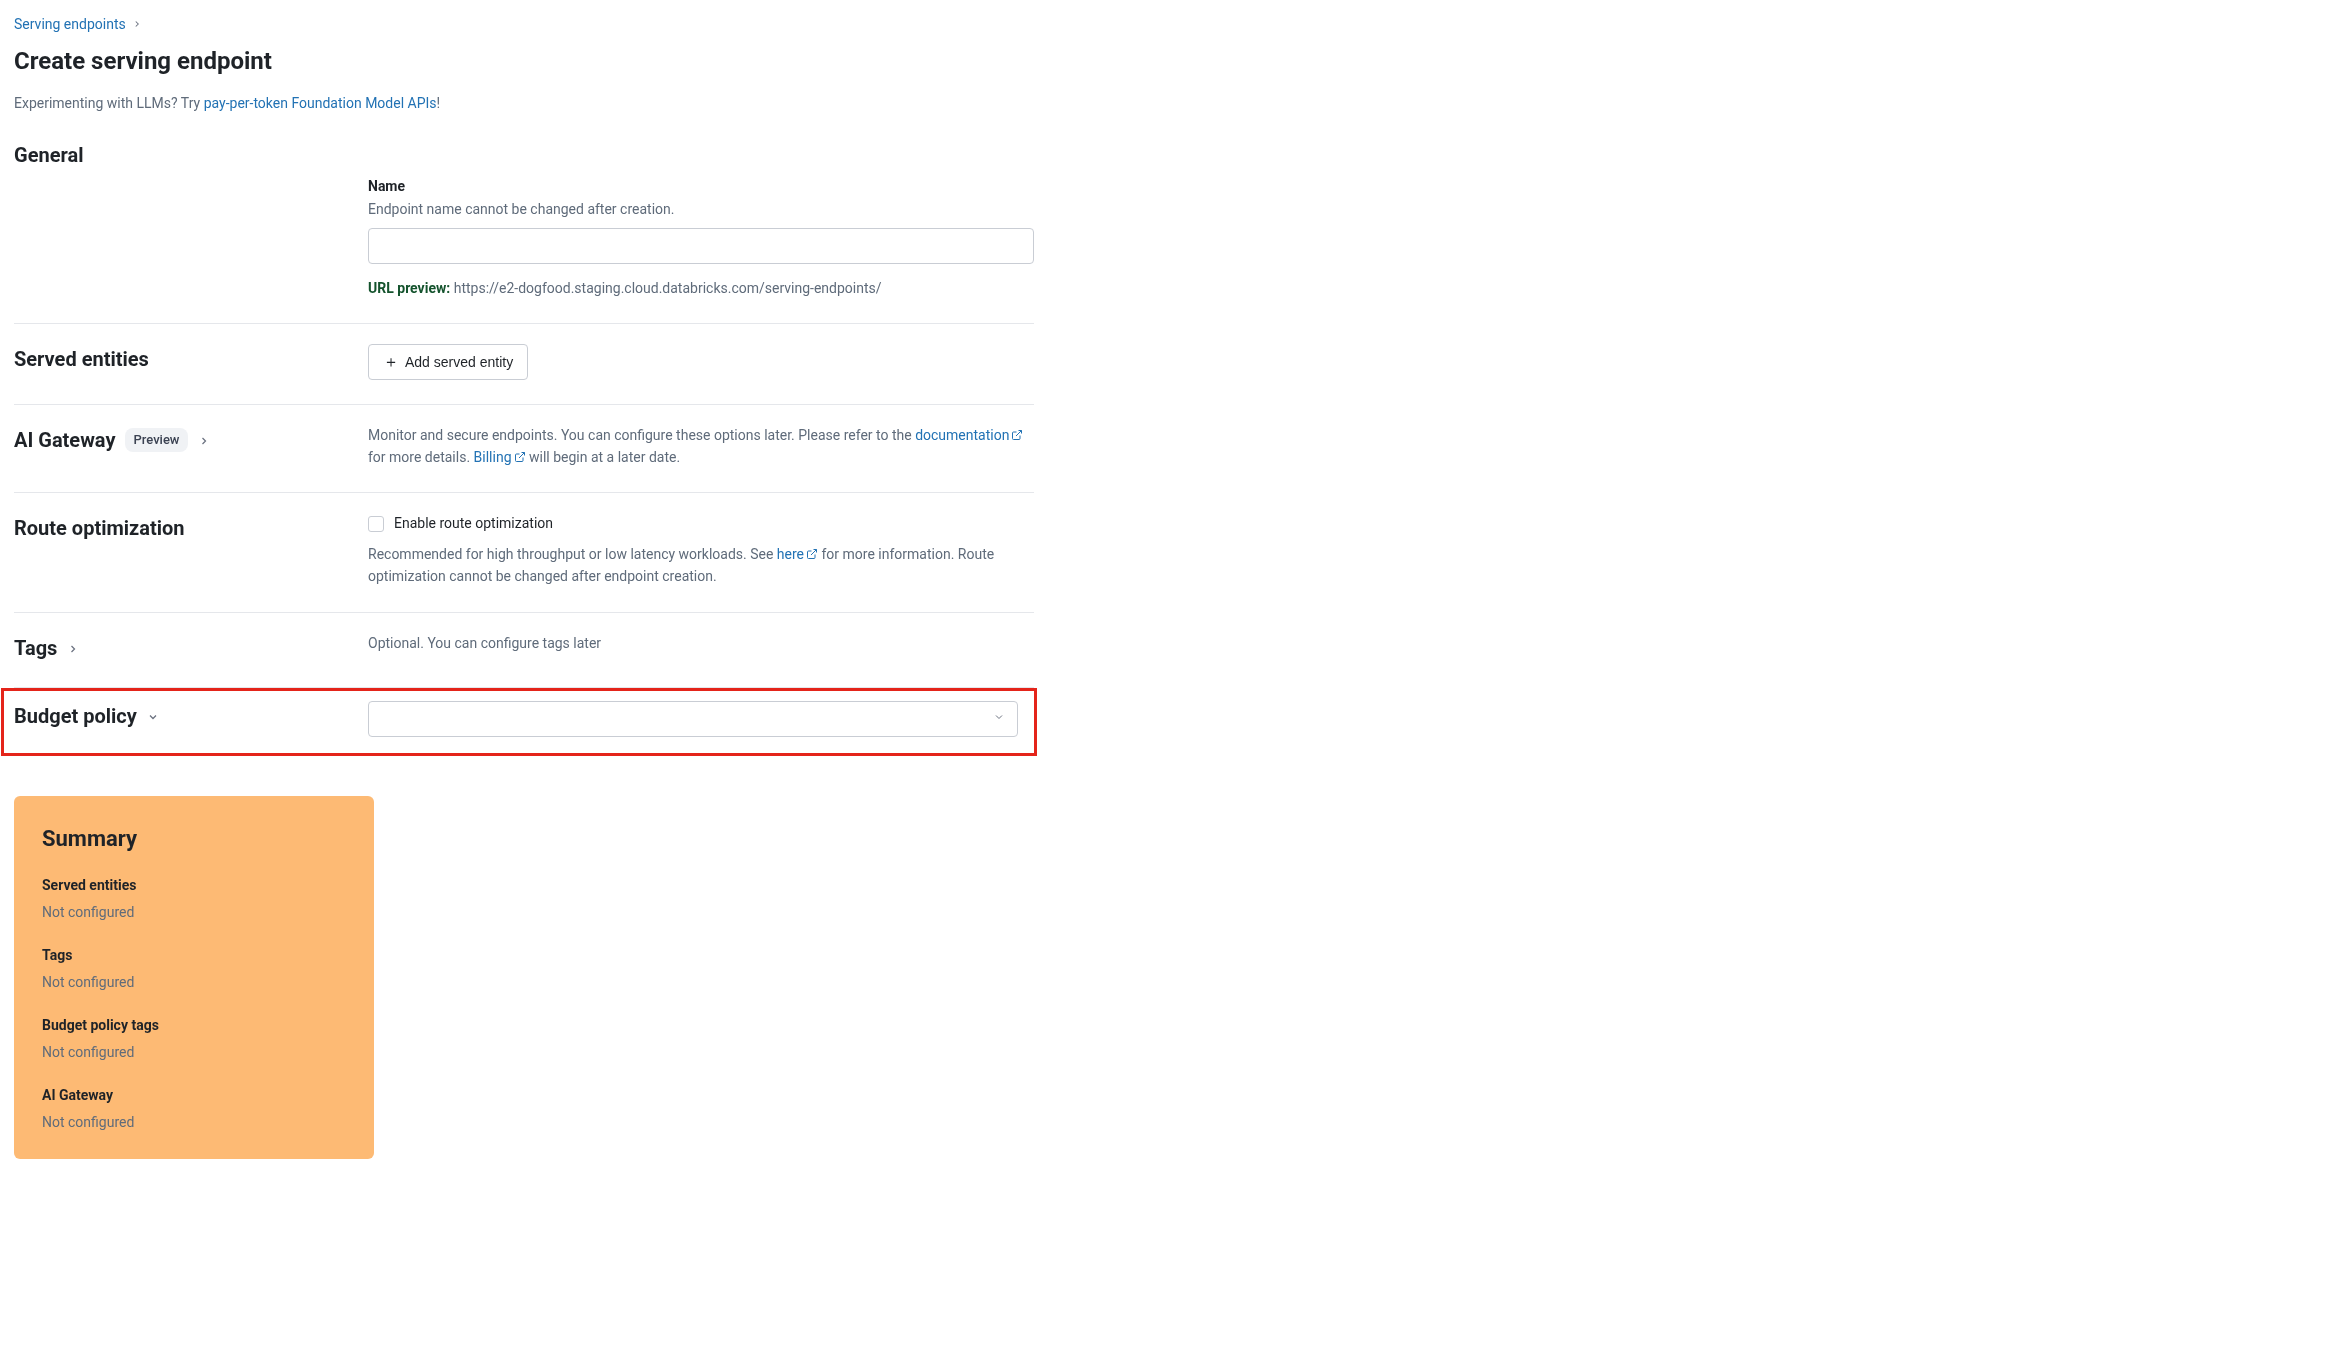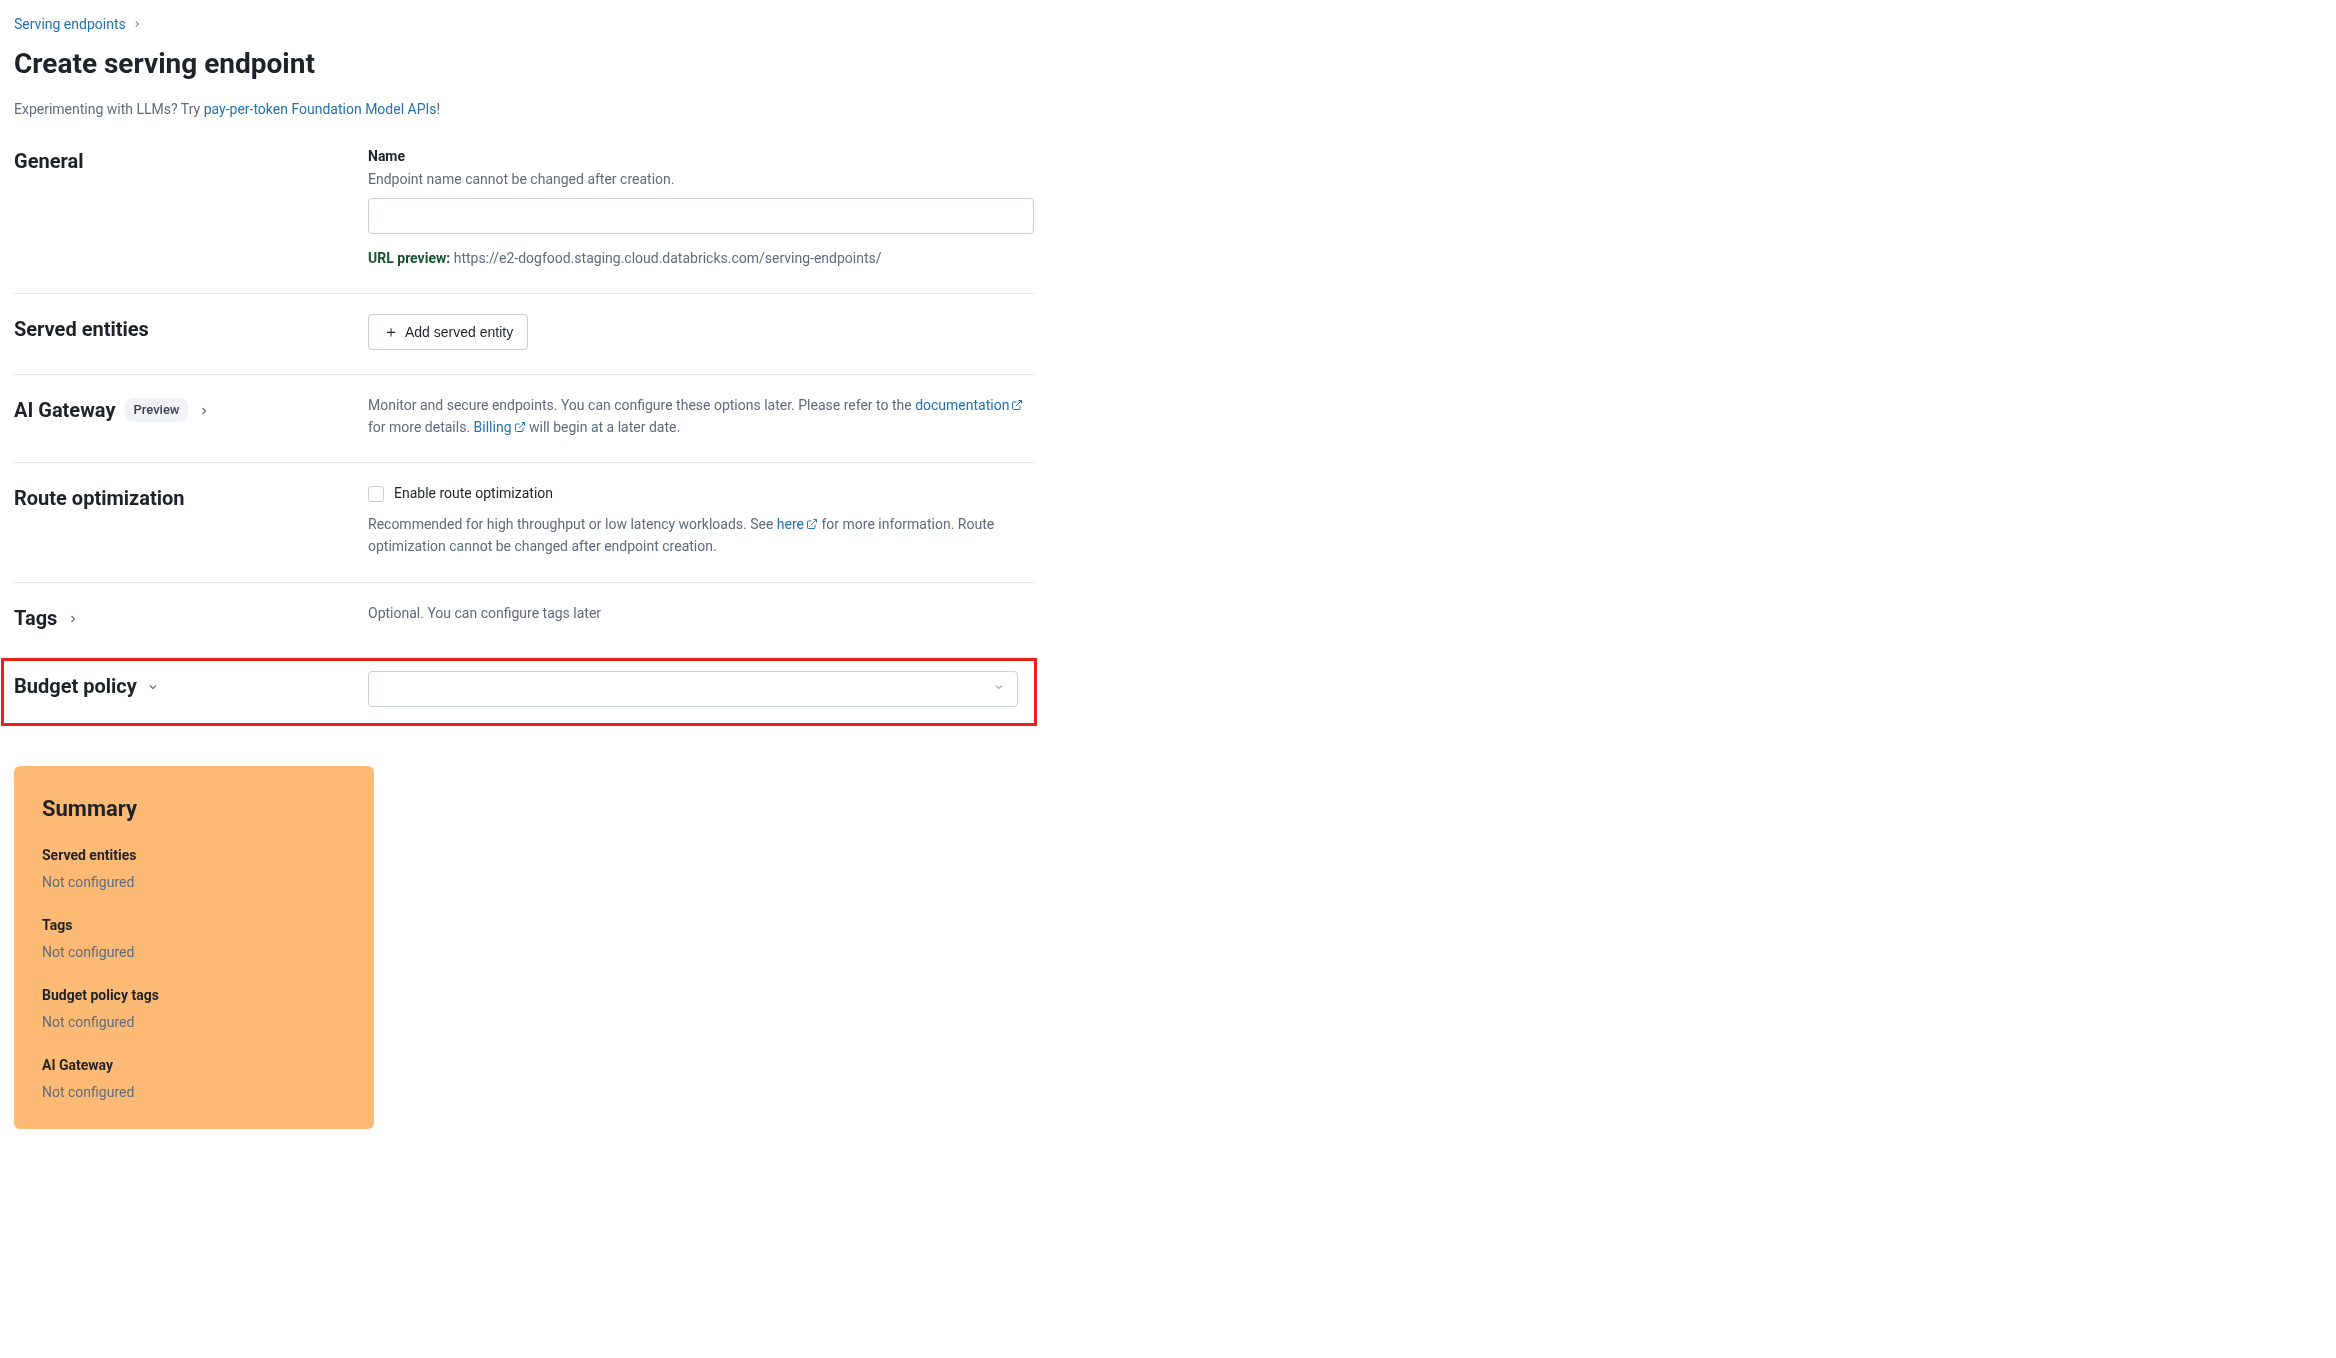--- a/index.html
+++ b/index.html
@@ -7,21 +7,21 @@
     font-family: -apple-system, BlinkMacSystemFont, "Segoe UI", Roboto, "Helvetica Neue", Arial, sans-serif;
     color: #1f2328;
     background: #fff;
     font-size: 14px;
     line-height: 1.5;
     padding: 14px;
   }
   a { color: #2272b4; text-decoration: none; }
   .breadcrumb { font-size: 14px; display: flex; align-items: center; gap: 6px; margin-bottom: 8px; }
   .breadcrumb .chev { color: #6b7280; }
-  h1.page-title { font-size: 28px; font-weight: 700; margin-bottom: 14px; }
+  h1.page-title { font-size: 24px; font-weight: 700; margin-bottom: 14px; }
   .subtext { color: #5f6b7a; font-size: 14px; margin-bottom: 26px; }
 
   .layout { display: flex; gap: 40px; align-items: flex-start; flex-direction: column; }
   .main-col { flex: 1; max-width: 1020px; }
   .side-col { width: 360px; }
 
   .section {
     display: flex;
     gap: 24px;
     padding: 20px 0 24px 0;
@@ -41,21 +41,21 @@
     gap: 10px;
   }
   .section-label .label-sub {
     font-size: 14px;
     color: #5f6b7a;
     margin-top: 6px;
     line-height: 1.5;
   }
   .section-body { flex: 1; }
 
-  .field-label { font-weight: 700; font-size: 14px; margin-bottom: 2px; display: block; }
+  .field-label { font-weight: 700; font-size: 14px; margin-bottom: 2px; display: block; margin-top: 36px; }
   .field-hint { color: #5f6b7a; font-size: 14px; margin-bottom: 8px; }
   input[type=text].text-input {
     width: 100%;
     height: 36px;
     border: 1px solid #c9cdd4;
     border-radius: 4px;
     padding: 0 10px;
     font-size: 14px;
   }
   .url-row { margin-top: 14px; color: #5f6b7a; font-size: 14px; }

